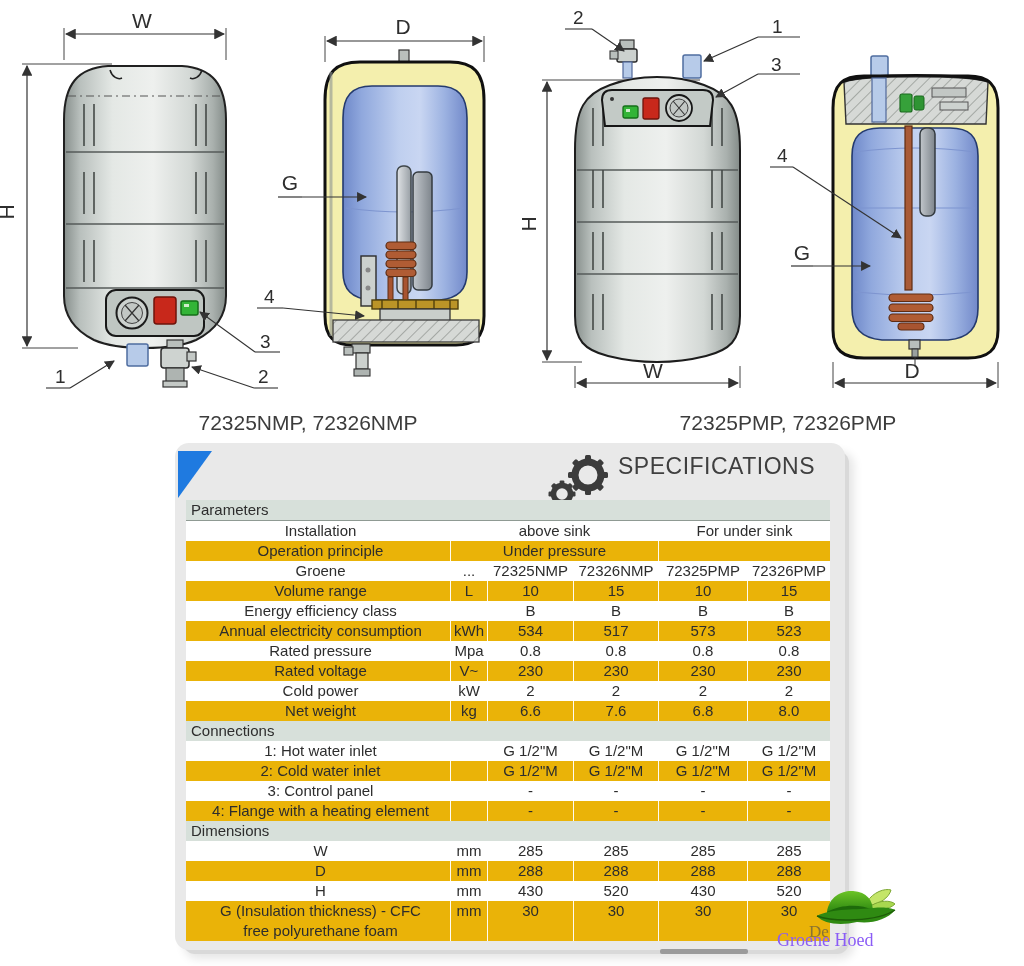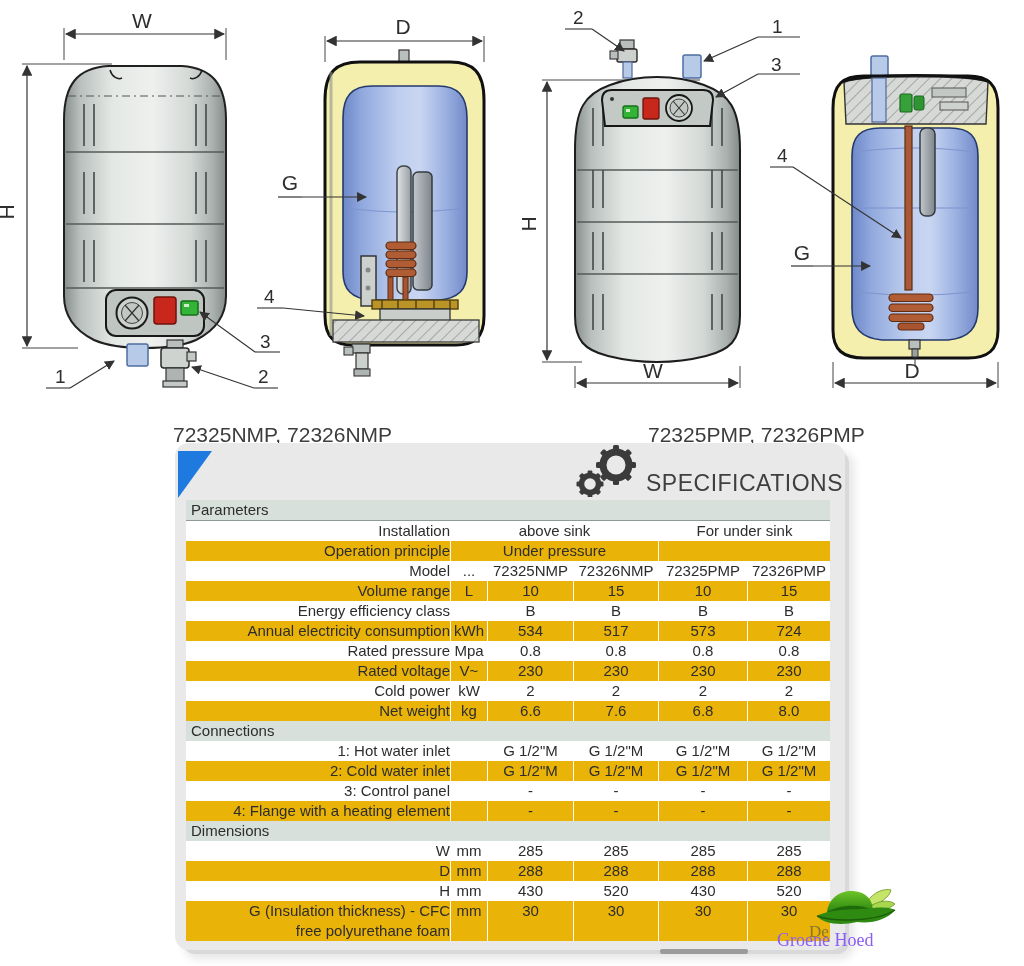--- a/index.html
+++ b/index.html
@@ -2,50 +2,50 @@
 <html><head>
 <meta charset="utf-8">
 <style>
   html,body{margin:0;padding:0;background:#ffffff;}
   .canvas{
     position:relative;width:1024px;height:966px;background:#ffffff;overflow:hidden;
     font-family:"Liberation Sans", sans-serif;
   }
   .figures-svg{position:absolute;left:0;top:0;}
   .caption{
-    position:absolute;top:411px;font-size:21px;color:#3c3c3c;text-align:left;letter-spacing:0px;margin-top:12px;
+    position:absolute;top:411px;font-size:21px;color:#3c3c3c;text-align:center;letter-spacing:0px;
   }
   .caption.left{left:173px;width:270px;}
   .caption.right{left:648px;width:280px;}
 
   .spec-panel{
     position:absolute;left:175px;top:443px;width:670px;height:507px;
     background:#e9e9e9;border-radius:14px;
     box-shadow:6px 6px 0 -2px #d9d9d9, 9px 9px 10px rgba(0,0,0,0.10);
   }
   .corner-accent{
     position:absolute;left:3px;top:8px;width:34px;height:47px;
     background:#1f7ae0;clip-path:polygon(0 0,100% 0,0 100%);
   }
-  .spec-head{position:absolute;right:2px;top:10px;height:44px;display:flex;align-items:flex-end;}
+  .spec-head{position:absolute;right:30px;top:10px;height:44px;display:flex;align-items:flex-start;}
   .gears{margin-right:8px;}
   .spec-title{font-size:23px;color:#3f3f3f;letter-spacing:0.5px;}
 
   .spec-table{position:absolute;left:11px;top:57px;width:644px;}
   .trow{
     display:grid;grid-template-columns:264px 37px 86px 85px 89px 83px;
     height:20px;line-height:20px;font-size:15px;color:#2d2d2d;
   }
   .trow.tall{height:40px;}
   .trow.theader{background:#d7e0da;}
   .trow.theader.first{border-bottom:1px solid #8f9a93;}
   .trow.theader .hcell{grid-column:span 6;padding-left:5px;border-radius:6px;}
   .trow.plain{background:#ffffff;}
   .trow.tint{background:#eab308;}
-  .tlabel{padding-left:5px;text-align:right;white-space:nowrap;line-height:20px;}
+  .tlabel{padding-left:5px;text-align:center;white-space:nowrap;line-height:20px;}
   .tval{text-align:center;border-left:1px solid rgba(255,255,255,0.95);line-height:20px;}
   .shadow-bar{
     position:absolute;left:660px;top:949px;width:88px;height:5px;background:#9b9b9b;border-radius:2px;
   }
 
   .logo{position:absolute;left:775px;top:884px;width:180px;height:64px;}
   .logo-hat{position:absolute;left:40px;top:2px;}
   .logo-de{position:absolute;left:34px;top:38px;font-family:"Liberation Serif",serif;font-size:17px;color:#8a7430;}
   .logo-name{position:absolute;left:2px;top:46px;font-family:"Liberation Serif",serif;font-size:18px;color:#8b5cf6;}
 </style>
@@ -321,21 +321,21 @@
           <div class="tcell tlabel">Installation</div>
           <div class="tcell tval" style="grid-column: span 3;">above sink</div>
           <div class="tcell tval" style="grid-column: span 2;">For under sink</div>
         </div>
         <div class="trow tint">
           <div class="tcell tlabel">Operation principle</div>
           <div class="tcell tval" style="grid-column: span 3; text-align: center;">Under pressure</div>
           <div class="tcell tval" style="grid-column: span 2;"></div>
         </div>
         <div class="trow plain">
-          <div class="tcell tlabel">Model</div>
+          <div class="tcell tlabel">Groene</div>
           <div class="tcell tval">...</div>
           <div class="tcell tval">72325NMP</div>
           <div class="tcell tval">72326NMP</div>
           <div class="tcell tval">72325PMP</div>
           <div class="tcell tval">72326PMP</div>
         </div>
         <div class="trow tint">
           <div class="tcell tlabel">Volume range</div>
           <div class="tcell tval">L</div>
           <div class="tcell tval">10</div>
@@ -350,21 +350,21 @@
           <div class="tcell tval">B</div>
           <div class="tcell tval">B</div>
           <div class="tcell tval">B</div>
         </div>
         <div class="trow tint">
           <div class="tcell tlabel">Annual electricity consumption</div>
           <div class="tcell tval">kWh</div>
           <div class="tcell tval">534</div>
           <div class="tcell tval">517</div>
           <div class="tcell tval">573</div>
-          <div class="tcell tval">724</div>
+          <div class="tcell tval">523</div>
         </div>
         <div class="trow plain">
           <div class="tcell tlabel">Rated pressure</div>
           <div class="tcell tval">Mpa</div>
           <div class="tcell tval">0.8</div>
           <div class="tcell tval">0.8</div>
           <div class="tcell tval">0.8</div>
           <div class="tcell tval">0.8</div>
         </div>
         <div class="trow tint">

